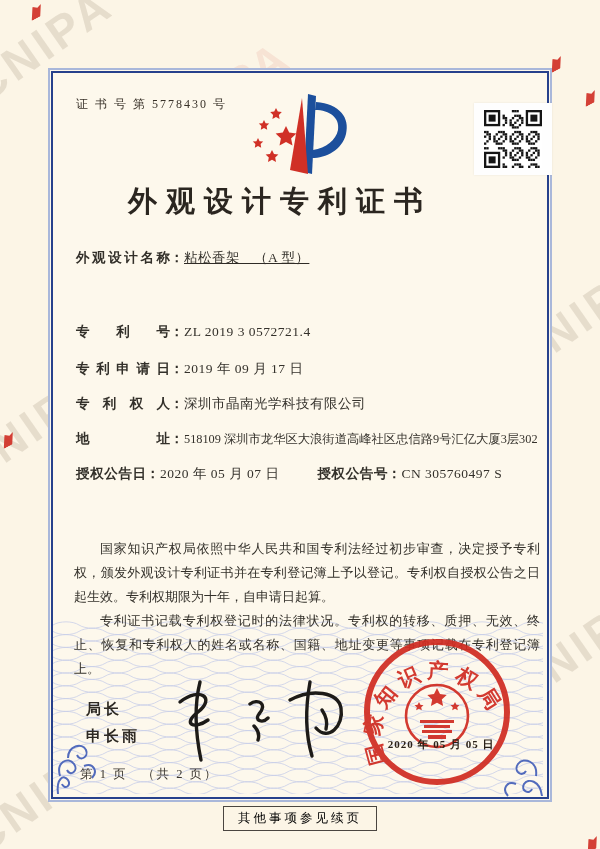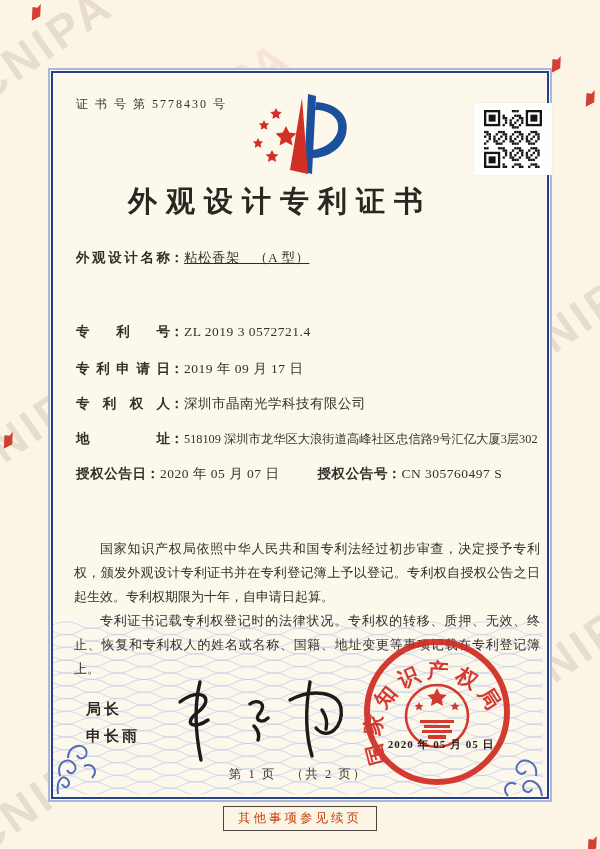--- a/index.html
+++ b/index.html
@@ -44,26 +44,26 @@
   .fcolon{ display:inline-block; width:14px; font-weight:600;}
   .fvalue{ color:#34312b; letter-spacing:.5px; }
   .fvalue.small{ font-size:12.3px; letter-spacing:0; }
   .grantrow .flabel{ width:70px;}
   .grant2{ margin-left:38px; }
   .grant2 .flabel{ width:70px; }
   .paras{ left:74px; top:497px; width:466px; font-size:13px; line-height:24px;
     text-align:justify; color:#33302a;margin-top:40px; }
   .paras p{ margin:0; text-indent:2em; }
   .signer{ left:86px; font-size:15px; letter-spacing:3px; color:#2e2a24; font-weight:600;}
-  .pageinfo{ left:48px; top:766px; width:500px; text-align:center; font-size:12.5px;
-    letter-spacing:2px; color:#3a352e; }
+  .pageinfo{ left:48px; top:766px; width:500px; text-align:left; font-size:12.5px;
+    letter-spacing:2px; color:#3a352e;padding-left:32px; }
   .note-box{
     left:50%; top:806px; transform:translateX(-50%);
     border:1px solid #4a4540; padding:3px 14px; font-size:12.5px; letter-spacing:3px;
-    color:#c2410c; background:#fcf5e6;text-align:right;
+    color:#000000; background:#fcf5e6;text-align:right;
   }
   .seal-date{
     left:366px; top:737px; width:150px; text-align:center;
     font-size:11px; font-weight:700; letter-spacing:1px; color:#2a2017;
   }
   .qr-wrap{ left:474px; top:103px; width:78px; height:72px; background:#fefefe;
     display:flex; align-items:center; justify-content:center;
     box-shadow:0 0 2px rgba(0,0,0,.08);}
   svg{ display:block; }
 </style>

